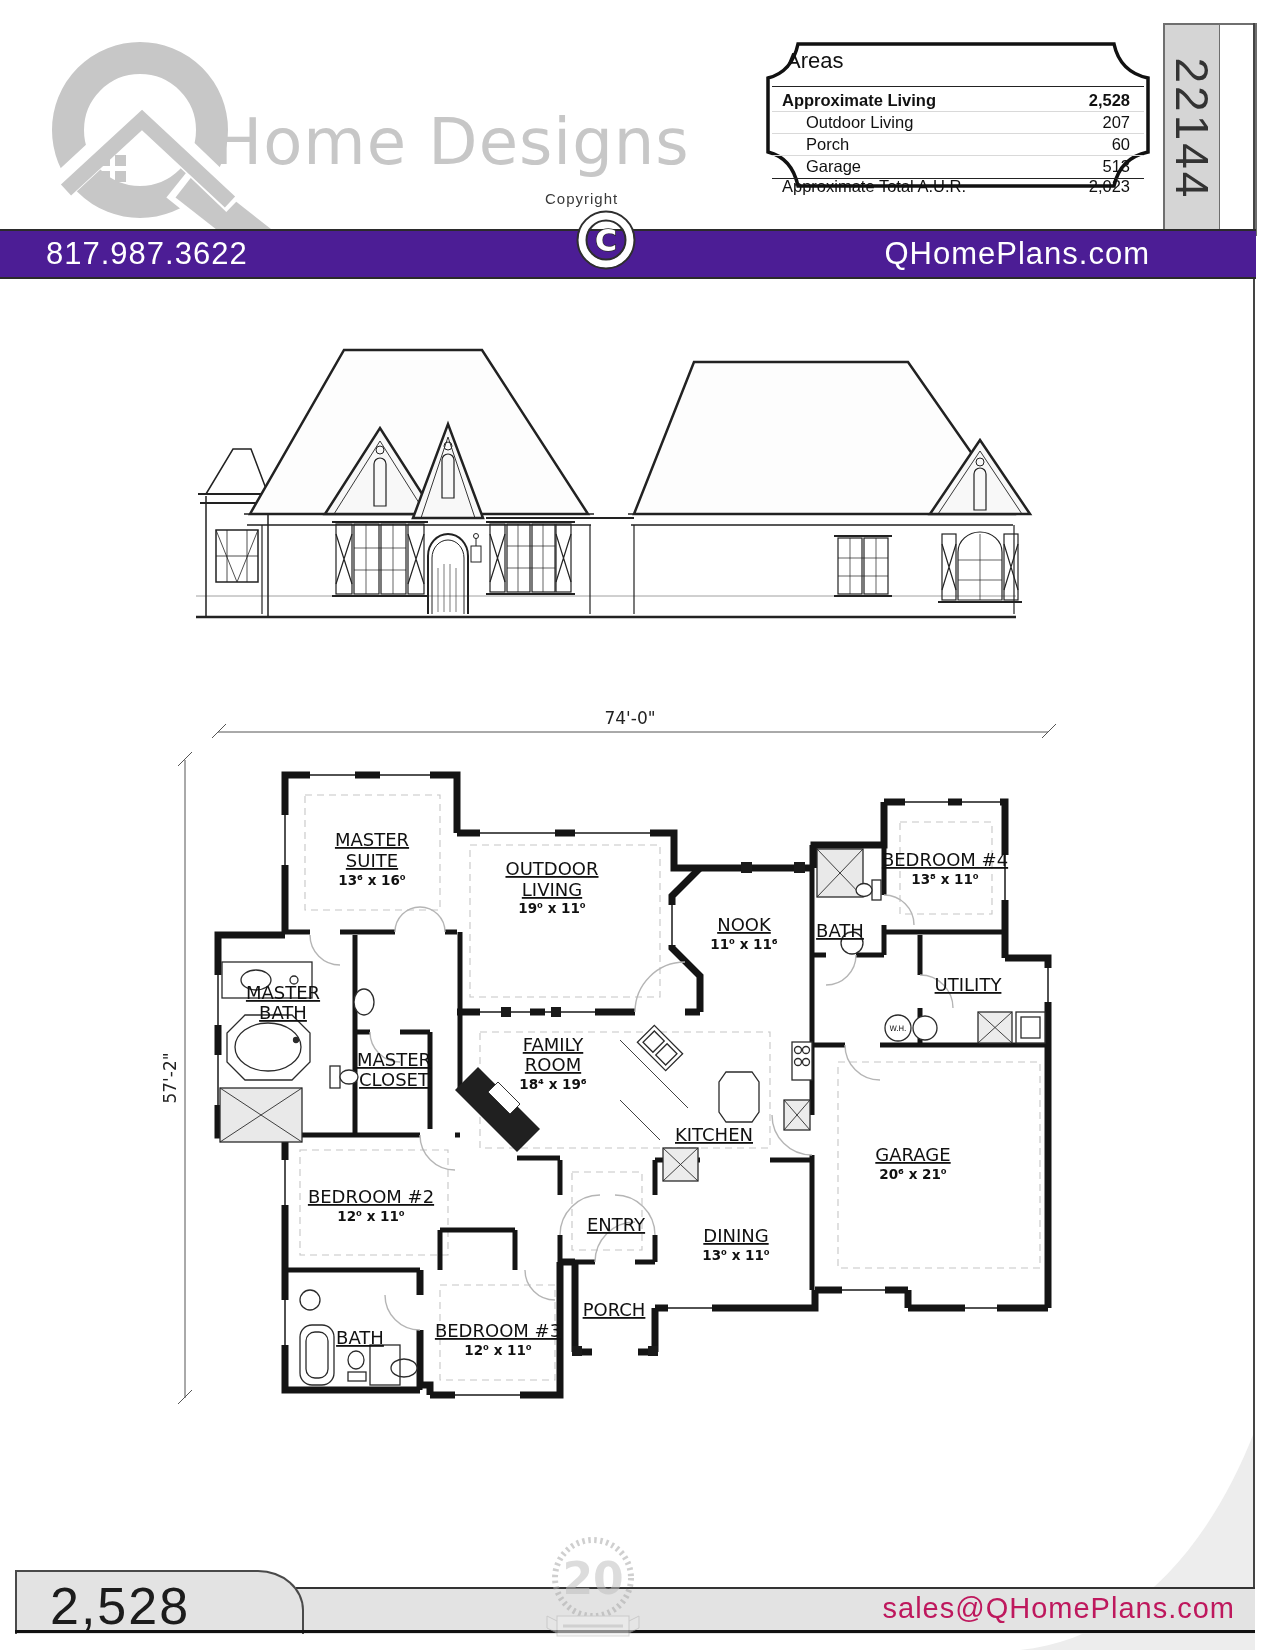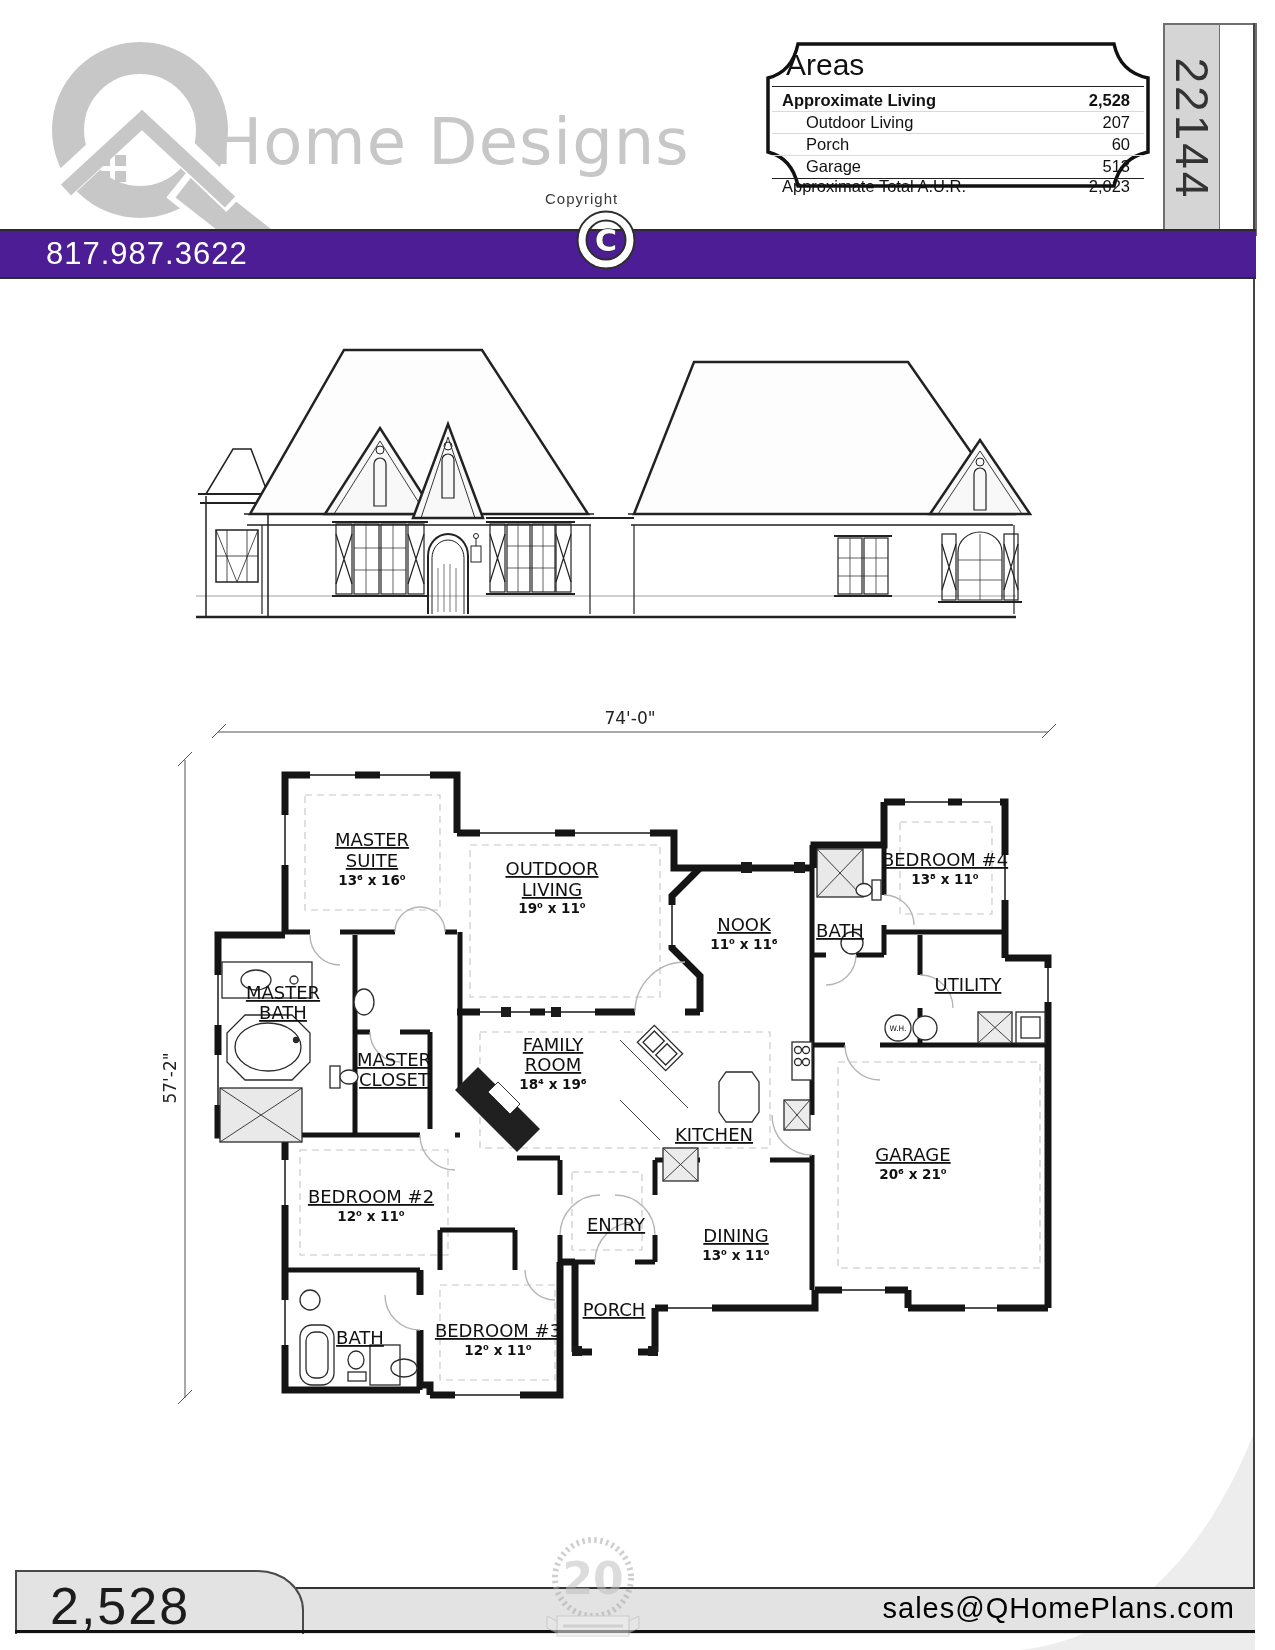--- a/index.html
+++ b/index.html
@@ -10,41 +10,41 @@
   
   .copyright-label{left:545px;top:190px;width:120px;text-align:left;font-size:15px;
         letter-spacing:1px;color:#3a3a3a;}
   .contact-bar{left:0;top:229px;width:1256px;height:46px;background:#4c1d95;
         border-top:2px solid #2b2b2b;border-bottom:2px solid #2b2b2b;}
   .phone{position:absolute;left:46px;top:0;line-height:46px;font-size:31px;color:#fff;letter-spacing:1px;}
   .website{position:absolute;right:106px;top:0;line-height:46px;font-size:31px;color:#fff;letter-spacing:1px;}
   
   .areas-panel{left:764px;top:40px;width:388px;height:150px;}
   .areas-inner{position:absolute;left:0;top:0;width:388px;height:150px;}
-  .areas-title{position:absolute;left:22px;top:8px;font-size:30px;color:#111;}
+  .areas-title{position:absolute;left:22px;top:8px;font-size:22px;color:#111;}
   .areas-rule{position:absolute;left:8px;right:8px;height:0;border-top:1.5px solid #222;}
   .area-row{position:absolute;left:18px;right:22px;height:20px;font-size:16.5px;color:#111;}
   .area-row .lbl{position:absolute;left:0;top:0;line-height:20px;}
   .area-row.indent .lbl{left:24px;text-align:right;}
   .area-row .val{position:absolute;right:0;top:0;line-height:20px;}
   .row-sep{position:absolute;left:8px;right:8px;border-top:1px solid #d9d9d9;}
   
   .plan-tab{left:1163px;top:23px;width:90px;height:209px;background:#fff;border:2px solid #6f6f6f;}
   .plan-tab-gray{position:absolute;left:0;top:0;width:54px;height:100%;background:#d5d5d5;border-right:1px solid #6f6f6f;}
   .plan-number{position:absolute;left:27px;top:104px;transform:translate(-50%,-50%) rotate(90deg);
         font-size:46px;letter-spacing:3px;color:#333;white-space:nowrap;}
   .right-border{left:1253px;top:23px;width:2px;height:1609px;background:#444;}
   
   .footer-tab{left:15px;top:1570px;width:285px;height:62px;background:#e3e3e3;
         border:2px solid #4a4a4a;border-bottom:none;border-top-right-radius:46px 40px;}
   .footer-bar{left:296px;top:1587px;width:959px;height:45px;background:#e3e3e3;
         border-top:2px solid #333;}
   .footer-bottom-line{left:15px;top:1630px;width:1240px;height:3px;background:#111;}
   .living-area{position:absolute;left:50px;top:1576px;font-size:52px;color:#1c1c1c;letter-spacing:2px;}
-  .email{position:absolute;right:40px;top:1592px;font-size:29px;color:#000000;letter-spacing:1px;}
+  .email{position:absolute;right:40px;top:1592px;font-size:29px;color:#be185d;letter-spacing:1px;}
 </style>
 </head>
 <body>
 
 <div class="page">
 
   <svg class="abs" style="left:0;top:0;" width="1275" height="1650" viewBox="0 0 1275 1650">
 
     <g>
       <circle cx="140" cy="130" r="72" fill="none" stroke="#c7c7c7" stroke-width="32"></circle>
@@ -429,20 +429,21 @@
 
   <div class="abs plan-tab">
     <div class="plan-tab-gray">
       <span class="plan-number">22144</span>
     </div>
   </div>
   <div class="abs right-border"></div>
 
   <div class="abs contact-bar">
     <span class="phone">817.987.3622</span>
+    <span class="website">QHomePlans.com</span>
   </div>
   <svg class="abs" style="left:573px;top:206px;" width="66" height="68" viewBox="0 0 66 68">
     <circle cx="33" cy="34" r="24" fill="none" stroke="#ffffff" stroke-width="8"></circle>
     <circle cx="33" cy="34" r="28.5" fill="none" stroke="#2e2e2e" stroke-width="2"></circle>
     <circle cx="33" cy="34" r="19.5" fill="none" stroke="#2e2e2e" stroke-width="2"></circle>
     <text x="33" y="45" text-anchor="middle" font-size="30" font-weight="bold" fill="#ffffff" stroke="#2e2e2e" stroke-width="1.4" style="paint-order:stroke;" font-family="DejaVu Sans, sans-serif">C</text>
   </svg>
 
   <div class="abs footer-bar"></div>
   <div class="abs footer-tab"></div>

